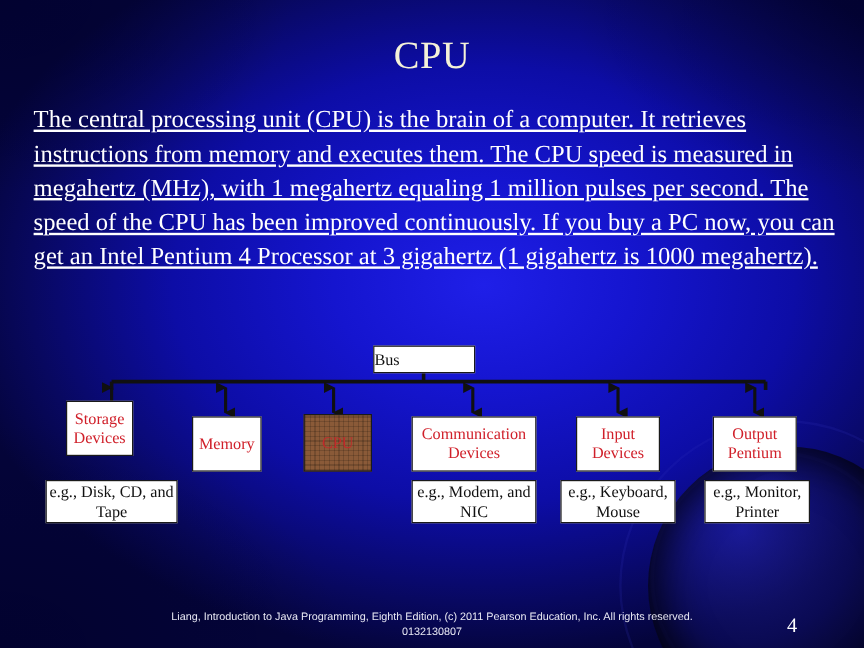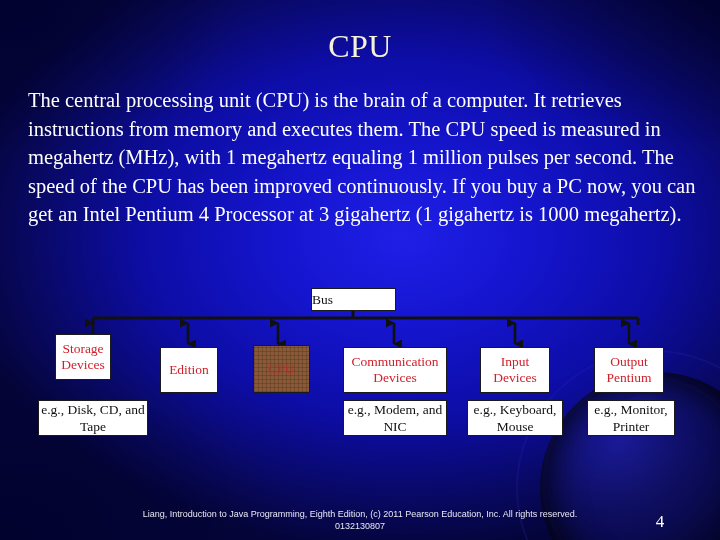--- a/index.html
+++ b/index.html
@@ -90,20 +90,21 @@
   #body-text {
     position: absolute;
     left: 28px;
     top: 86px;
     width: 676px;
     font-size: 20.5px;
     line-height: 28.5px;
     color: #ffffff;
     text-align: left;
     z-index: 5;
+    text-decoration: underline;
   }
 
   
   #diagram {
     position: absolute;
     left: 0;
     top: 0;
     width: 720px;
     height: 540px;
     z-index: 6;
@@ -226,21 +227,21 @@
     </div>
 
     <div class="node-box" style="left:55px; top:334px; width:56px; height:46px;">
       <span>Storage Devices</span>
     </div>
     <div class="cap-box" style="left:38px; top:400px; width:110px; height:36px;">
       <span>e.g., Disk, CD, and Tape</span>
     </div>
 
     <div class="node-box" style="left:160px; top:347px; width:58px; height:46px;">
-      <span>Edition</span>
+      <span>Memory</span>
     </div>
 
     <div class="node-box cpu-node" style="left:253px; top:345px; width:57px; height:48px;">
       <span>CPU</span>
     </div>
 
     <div class="node-box" style="left:343px; top:347px; width:104px; height:46px;text-align:center;">
       <span>Communication Devices</span>
     </div>
     <div class="cap-box" style="left:343px; top:400px; width:104px; height:36px;">

